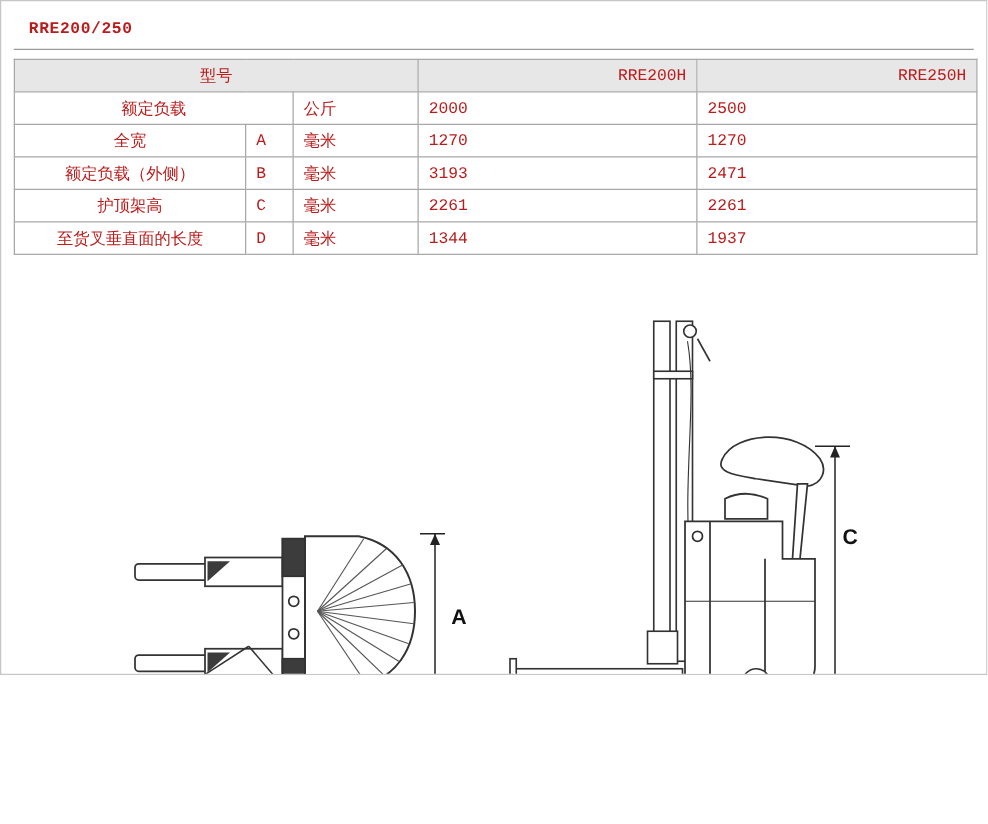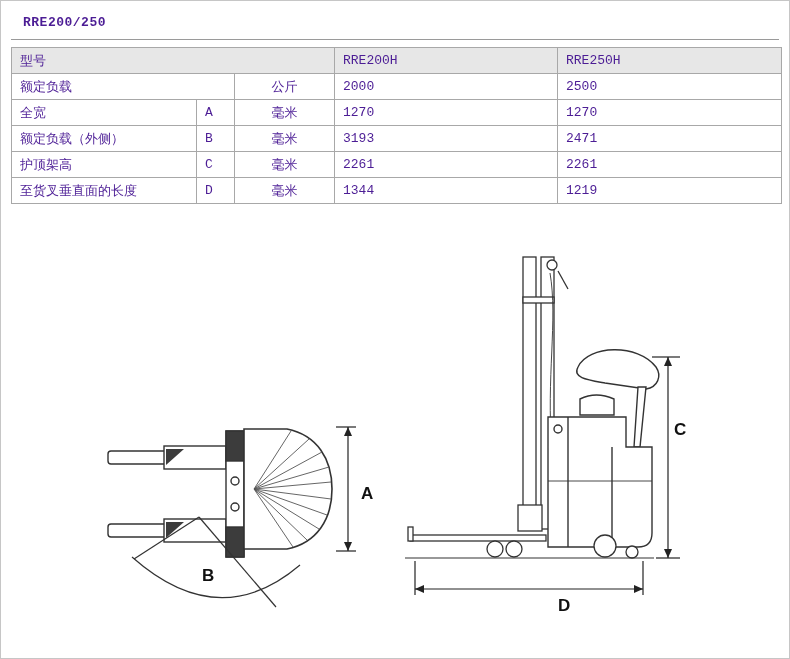--- a/index.html
+++ b/index.html
@@ -1,40 +1,40 @@
 <!DOCTYPE html>
 <html><head>
 <meta charset="utf-8">
 <style>
   html,body { margin:0; padding:0; background:#ffffff; }
   .page {
-    width:790px; height:659px; box-sizing:border-box;
+    width:790px; height:540px; box-sizing:border-box;
     border:1px solid #c6c6c6; background:#ffffff;
     padding:8px 10px 0 10px; overflow:hidden;
     font-family:"Liberation Mono","DejaVu Sans Mono",monospace;
-    color:#4c1d95;
+    color:#b91c1c;
   }
   .title {
     font-weight:bold; font-size:13px; letter-spacing:0.5px;
     padding:6px 2px 9px 12px;
   }
   .rule { border-top:1px solid #9a9a9a; height:0; }
   table.spec {
     border-collapse:collapse; width:770px; margin-top:7px;
     font-size:13px; table-layout:fixed;
   }
   table.spec th, table.spec td {
     border:1px solid #a8a8a8; height:25px; padding:0 8px;
     font-weight:normal; overflow:hidden; white-space:nowrap;
   }
-  table.spec thead th { background:#e7e7e7; text-align:left; }
-  table.spec thead th.h-model { text-align:left; }
-  td.name   { text-align:left; }
+  table.spec thead th { background:#e7e7e7; text-align:right; }
+  table.spec thead th.h-model { text-align:center; }
+  td.name   { text-align:center; }
   td.letter { text-align:left; padding-left:6px; }
-  td.unit   { text-align:center;margin-left:21px; }
+  td.unit   { text-align:left;margin-left:21px; }
   td.val    { text-align:left; }
   .drawings {
     display:flex; align-items:flex-end; gap:6px;
     padding-left:93px; margin-top:45px;
   }
   .dimlabel {
     font-family:"Liberation Sans","DejaVu Sans",sans-serif;
     font-weight:bold; font-size:17px; fill:#111;
   }
   svg { display:block; }
@@ -88,21 +88,21 @@
         <td class="letter">C</td>
         <td class="unit">毫米</td>
         <td class="val">2261</td>
         <td class="val">2261</td>
       </tr>
       <tr>
         <td class="name">至货叉垂直面的长度</td>
         <td class="letter">D</td>
         <td class="unit">毫米</td>
         <td class="val">1344</td>
-        <td class="val">1219</td>
+        <td class="val">1937</td>
       </tr>
     </tbody>
   </table>
 
   <div class="drawings">
 
     <svg width="290" height="200" viewBox="0 0 290 200">
       <g stroke="#333" stroke-width="1.4" fill="#ffffff">
         <rect x="4" y="32" width="118" height="13" rx="3"></rect>
         <rect x="4" y="105" width="118" height="13" rx="3"></rect>

